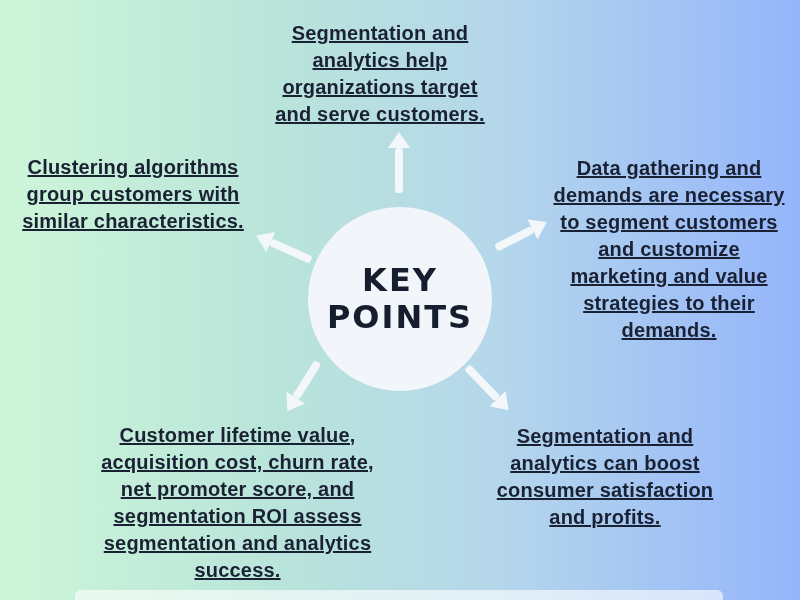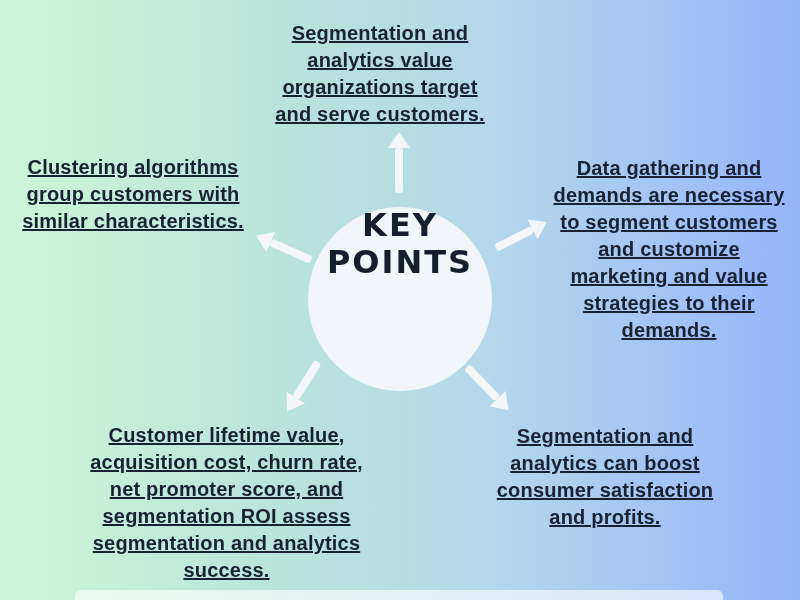--- a/index.html
+++ b/index.html
@@ -30,21 +30,21 @@
     position: absolute;
     left: 308px;
     top: 207px;
     width: 184px;
     height: 184px;
     border-radius: 50%;
     background: #f2f5f9;
     display: flex;
     flex-direction: column;
     align-items: center;
-    justify-content: flex-start;
+    justify-content: center;
   }
   .center-title {
     font-family: "DejaVu Sans", "Liberation Sans", sans-serif;
     font-size: 32px;
     font-weight: 700;
     letter-spacing: 2px;
     line-height: 37px;
     text-align: center;
     color: #161d2e;
   }
@@ -106,42 +106,42 @@
 
   <div class="center-circle">
     <div class="center-title">
         <div>KEY</div>
         <div>POINTS</div>
       </div>
   </div>
 
   <div class="text-block" style="left:240px; top:20px; width:280px;">
       <div>Segmentation and</div>
-      <div>analytics value</div>
+      <div>analytics help</div>
       <div>organizations target</div>
       <div>and serve customers.</div>
     </div>
 
   <div class="text-block" style="left:8px; top:154px; width:250px;">
       <div>Clustering algorithms</div>
       <div>group customers with</div>
       <div>similar characteristics.</div>
     </div>
 
   <div class="text-block" style="left:545px; top:155px; width:248px;">
       <div>Data gathering and</div>
       <div>demands are necessary</div>
       <div>to segment customers</div>
       <div>and customize</div>
       <div>marketing and value</div>
       <div>strategies to their</div>
       <div>demands.</div>
     </div>
 
-  <div class="text-block" style="left:89px; top:422px; width:275px;">
+  <div class="text-block" style="left:100px; top:422px; width:275px;">
       <div>Customer lifetime value,</div>
       <div>acquisition cost, churn rate,</div>
       <div>net promoter score, and</div>
       <div>segmentation ROI assess</div>
       <div>segmentation and analytics</div>
       <div>success.</div>
     </div>
 
   <div class="text-block" style="left:480px; top:423px; width:250px;">
       <div>Segmentation and</div>

